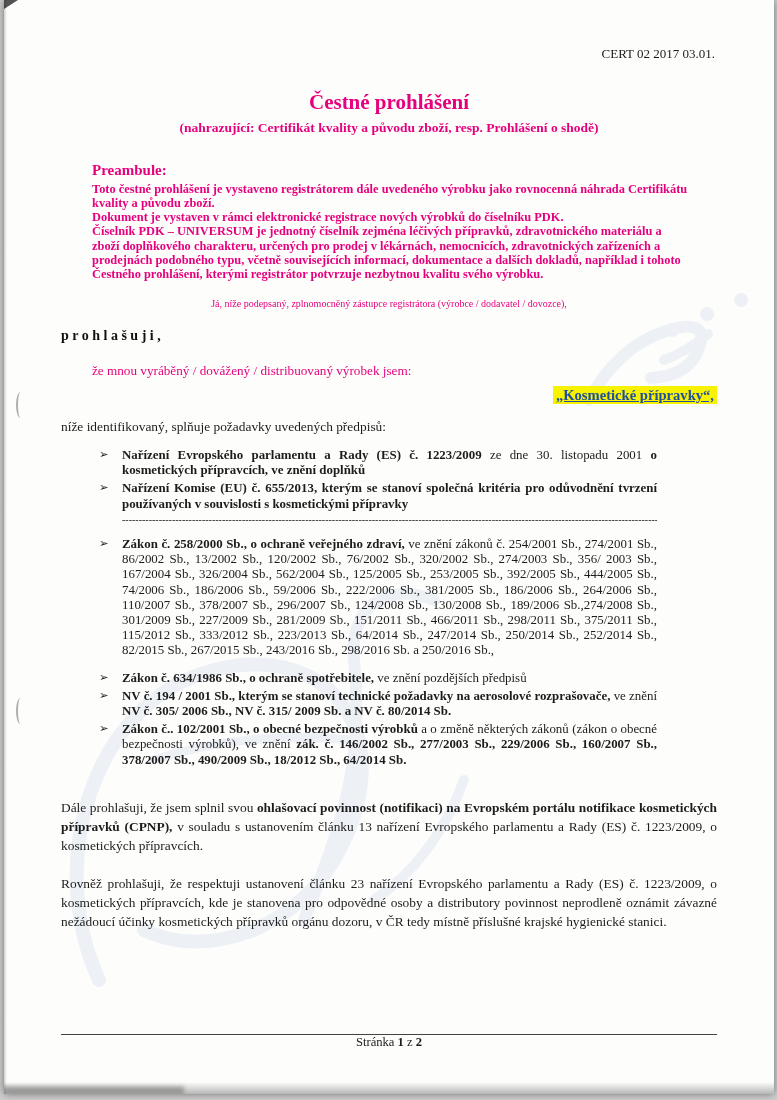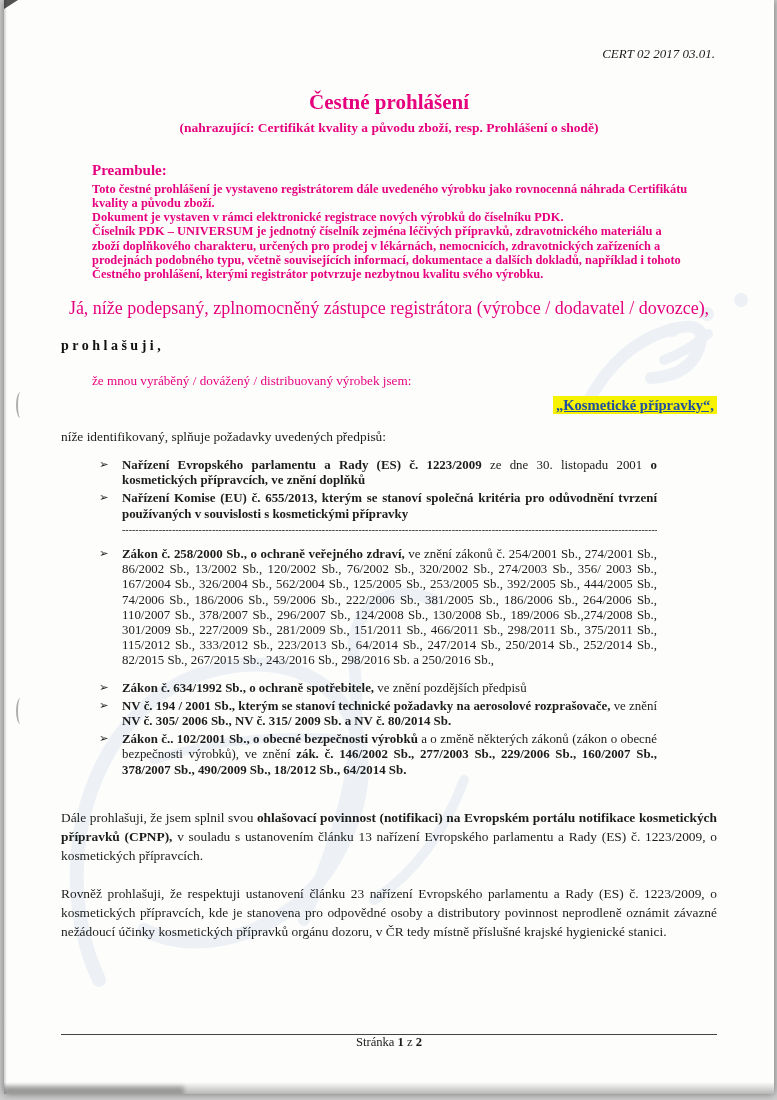--- a/index.html
+++ b/index.html
@@ -53,41 +53,41 @@
   .paren.p1{top:392px;}
   .paren.p2{top:698px;}
   .watermark{
     position:absolute;left:0;top:0;width:777px;height:1100px;
     pointer-events:none;opacity:.16;
   }
   
   .content{position:relative;z-index:2;}
   .b{font-weight:bold;}
   .ref{
-    text-align:right;font-style:italic;font-size:13px;
+    text-align:right;font-size:13px;
     margin:0 2px 0 0;
   }
   .title{
     margin:28px 0 0 0;text-align:center;
     font-size:21px;font-weight:bold;color:var(--magenta);
   }
   .subtitle{
     margin:5px 0 0 0;text-align:center;
     font-size:13.5px;font-weight:bold;color:var(--magenta);
   }
   .preamble{margin:26px 28px 0 31px;color:var(--magenta);}
   .preamble-heading{
     font-size:15px;font-weight:bold;margin:0 0 3px 0;
   }
   .preamble p{
     margin:0;font-size:12.4px;font-weight:bold;line-height:1.14;
   }
   .declarant{
     margin:17px 0 0 0;text-align:center;
-    color:var(--magenta);font-size:18px;
+    color:var(--magenta);font-size:10px;
   }
   .declare-word{
     margin:19px 0 0 0;
     font-size:14px;font-weight:bold;color:#111;
   }
   .product-intro{
     margin:19px 0 0 31px;color:var(--magenta);font-size:13.2px;
   }
   .product-type{margin:7px 0 0 0;text-align:right;}
   .hl{
@@ -190,21 +190,21 @@
         <span class="marker">➢</span>
         <span><span class="b">Nařízení Komise (EU) č. 655/2013, kterým se stanoví společná kritéria pro odůvodnění tvrzení používaných v souvislosti s kosmetickými přípravky</span></span>
       </li>
       <div class="sep">--------------------------------------------------------------------------------------------------------------------------------------------------------------------</div>
       <li class="gap">
         <span class="marker">➢</span>
         <span><span class="b">Zákon č. 258/2000 Sb., o ochraně veřejného zdraví,</span><span> ve znění zákonů č. 254/2001 Sb., 274/2001 Sb., 86/2002 Sb., 13/2002 Sb., 120/2002 Sb., 76/2002 Sb., 320/2002 Sb., 274/2003 Sb.,  356/ 2003 Sb., 167/2004 Sb., 326/2004 Sb.,  562/2004 Sb., 125/2005 Sb., 253/2005 Sb., 392/2005 Sb.,  444/2005 Sb., 74/2006 Sb., 186/2006 Sb., 59/2006 Sb., 222/2006 Sb., 381/2005 Sb., 186/2006 Sb., 264/2006 Sb., 110/2007 Sb., 378/2007 Sb.,  296/2007 Sb., 124/2008 Sb., 130/2008 Sb.,  189/2006 Sb.,274/2008 Sb.,  301/2009 Sb.,  227/2009 Sb.,  281/2009 Sb., 151/2011 Sb.,  466/2011 Sb.,  298/2011 Sb.,  375/2011 Sb.,  115/2012 Sb.,  333/2012 Sb., 223/2013 Sb., 64/2014 Sb., 247/2014 Sb., 250/2014 Sb., 252/2014 Sb., 82/2015 Sb., 267/2015 Sb., 243/2016 Sb., 298/2016 Sb. a 250/2016 Sb.,</span></span>
       </li>
       <li class="gap">
         <span class="marker">➢</span>
-        <span><span class="b">Zákon č. 634/1992 Sb., o ochraně spotřebitele,</span><span> ve znění pozdějších předpisů</span></span>
+        <span><span class="b">Zákon č. 634/1986 Sb., o ochraně spotřebitele,</span><span> ve znění pozdějších předpisů</span></span>
       </li>
       <li>
         <span class="marker">➢</span>
         <span><span class="b">NV č. 194 / 2001 Sb., kterým se stanoví technické požadavky na aerosolové rozprašovače,</span><span> ve znění </span><span class="b">NV č. 305/ 2006 Sb., NV č. 315/ 2009 Sb. a NV č. 80/2014 Sb.</span></span>
       </li>
       <li>
         <span class="marker">➢</span>
         <span><span class="b">Zákon č.. 102/2001 Sb., o obecné bezpečnosti výrobků</span><span> a o změně některých zákonů (zákon o obecné bezpečnosti výrobků), ve znění </span><span class="b">zák. č. 146/2002 Sb., 277/2003 Sb., 229/2006 Sb., 160/2007 Sb., 378/2007 Sb., 490/2009 Sb., 18/2012 Sb., 64/2014 Sb.</span></span>
       </li>
     </ul>

